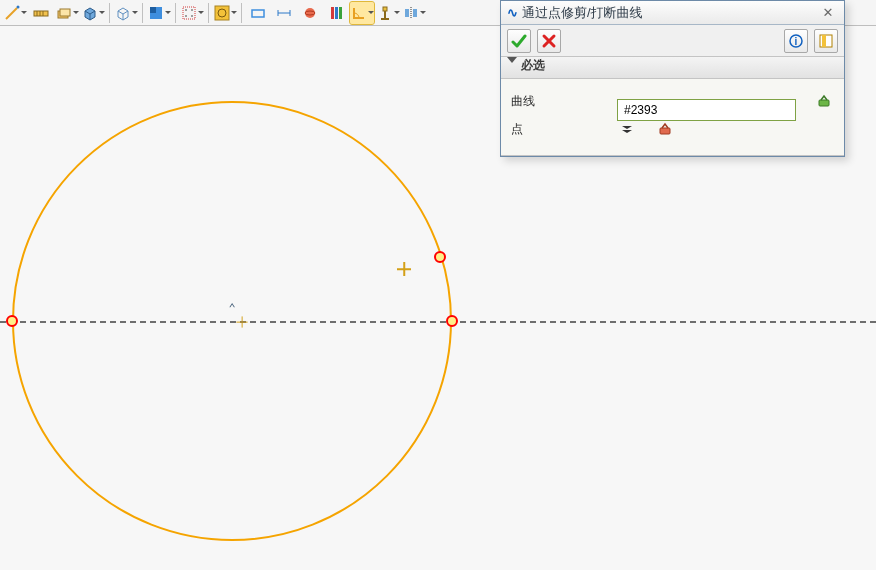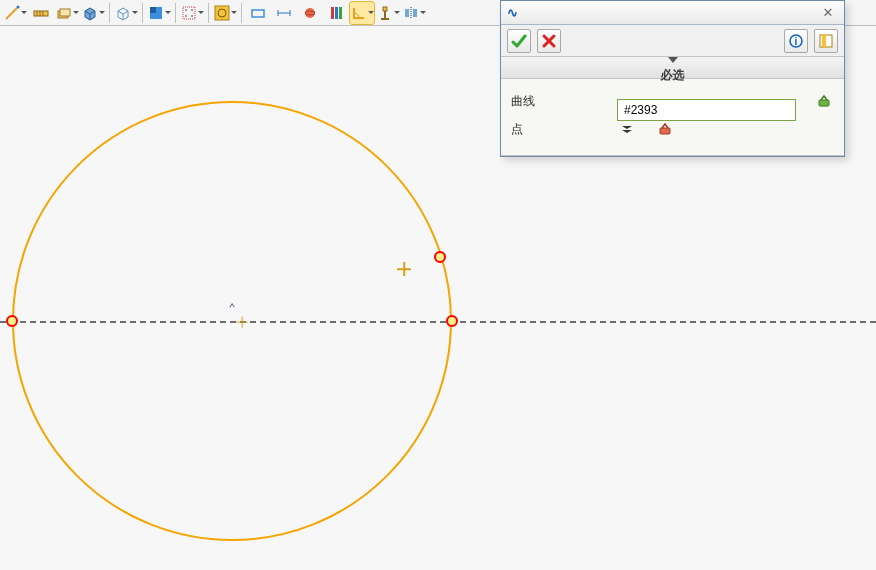--- a/index.html
+++ b/index.html
@@ -97,22 +97,22 @@
     }
     .dlg-actions .spacer { flex:1; }
     .act-btn {
       width:24px; height:24px; border:1px solid #A8A8A8; border-radius:2px;
       background:linear-gradient(#FEFEFE,#E9E9E9);
       display:flex;align-items:center;justify-content:center;cursor:pointer;
     }
     .dlg-section-head {
       height:22px; background:linear-gradient(#F4F4F4,#E2E2E2);
       border-bottom:1px solid #C4C4C4;
-      display:flex;align-items:center; padding:0 6px; gap:4px;
-      font-weight:bold; color:#3A3A3A;flex-direction:column;
+      display:flex;align-items:flex-start; padding:0 6px; gap:4px;
+      font-weight:bold; color:#3A3A3A;
     }
     .dlg-section-head .tri {
       width:0;height:0;border-left:5px solid transparent;border-right:5px solid transparent;border-top:6px solid #555;
     }
     .dlg-body {
       background:#F7F7F3; padding:8px 10px 12px 10px;
       border-bottom:1px solid #C4C4C4;
     }
     .row {
       display:flex; align-items:center; height:28px; gap:18px;
@@ -266,20 +266,21 @@
   <div class="pt" style="left:452px; top:295px;"></div>
   <div class="pt" style="left:440px; top:231px;"></div>
   <div class="cross" style="left:404px; top:243px;"></div>
   <div class="cross" style="left:242px; top:296px; opacity:.6; transform:translate(-50%,-50%) scale(.8);"></div>
   <div class="origin-mark" style="left:232px; top:282px;">⌃</div>
 </div>
 
 <div class="dialog">
   <div class="dlg-title">
     <span class="wave">∿</span>
+    <span>通过点修剪/打断曲线</span>
     <span class="close">✕</span>
   </div>
   <div class="dlg-actions">
     <div class="act-btn" title="确定">
       <svg width="16" height="16">
           <polyline points="2,9 6,13 14,3" fill="none" stroke="#2DAA2D" stroke-width="3" stroke-linecap="round" stroke-linejoin="round"></polyline>
         </svg>
     </div>
     <div class="act-btn" title="取消">
       <svg width="16" height="16">

